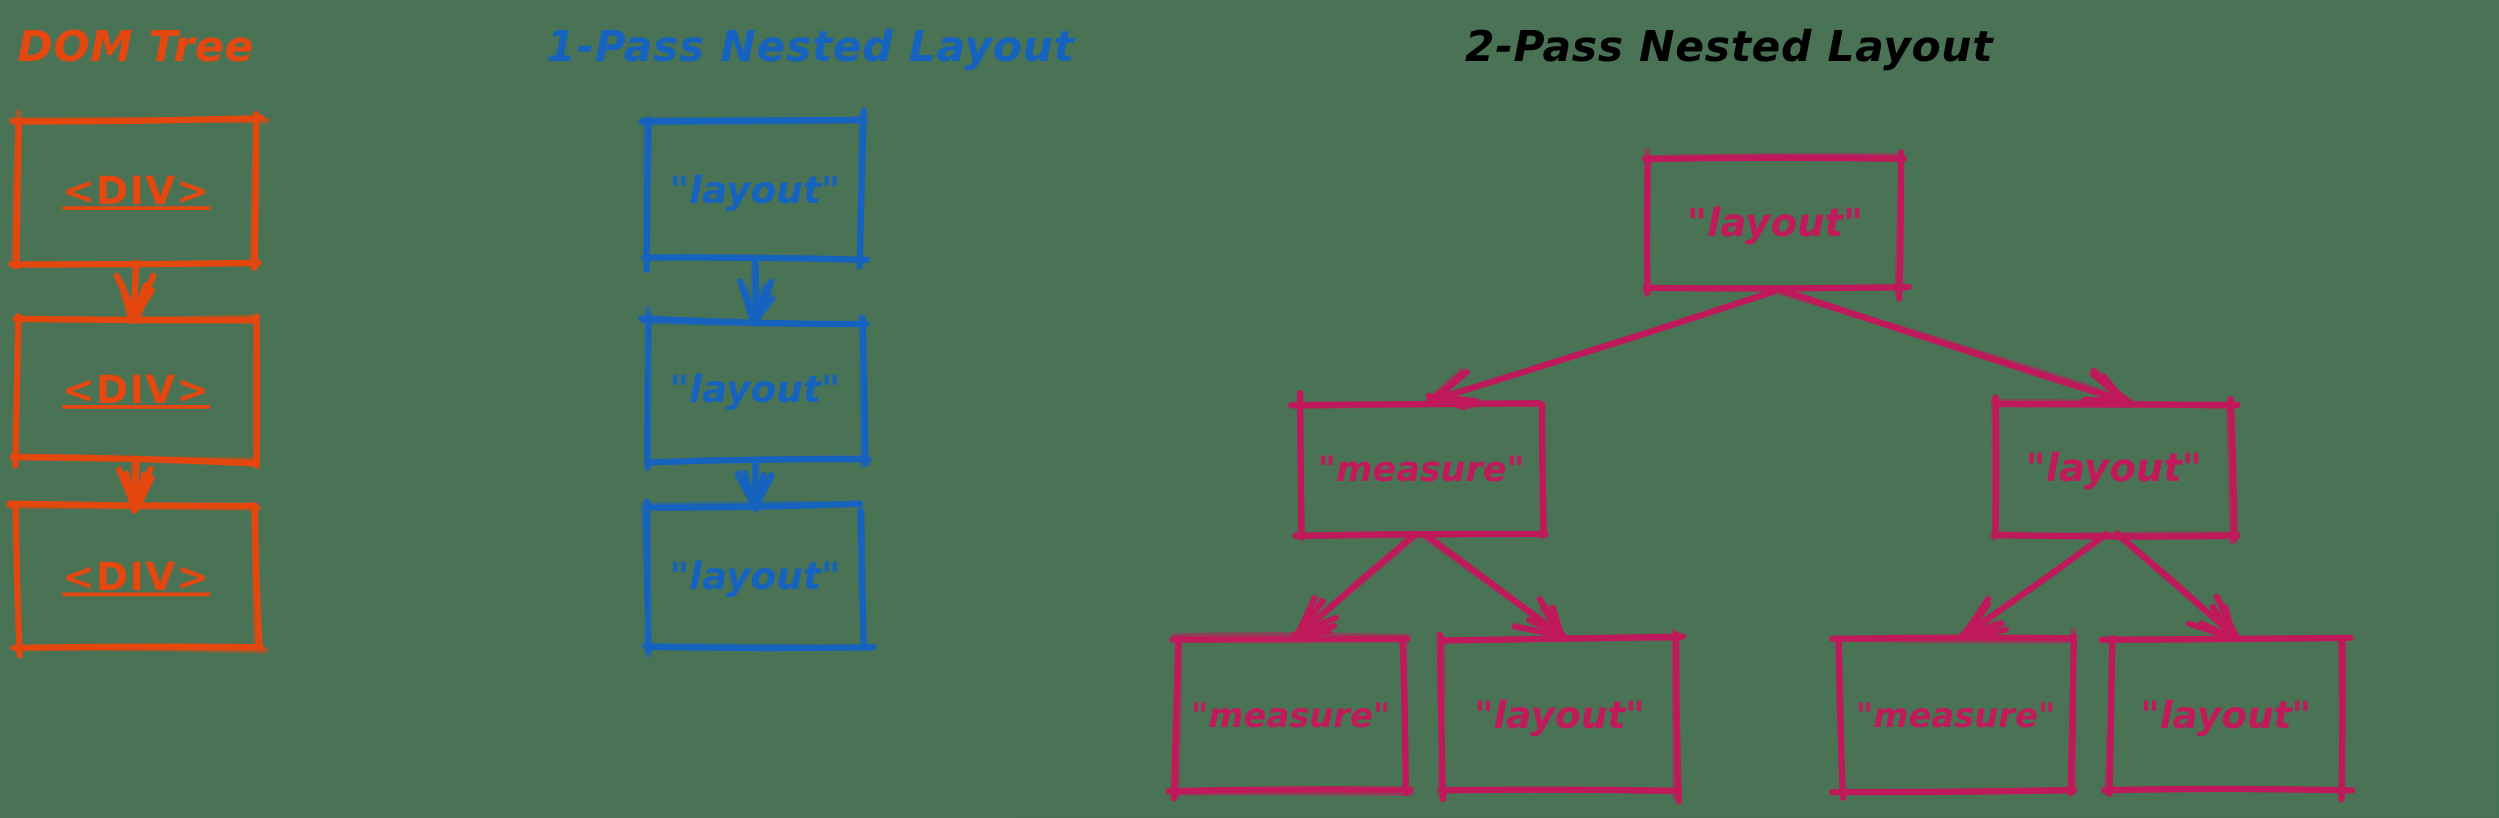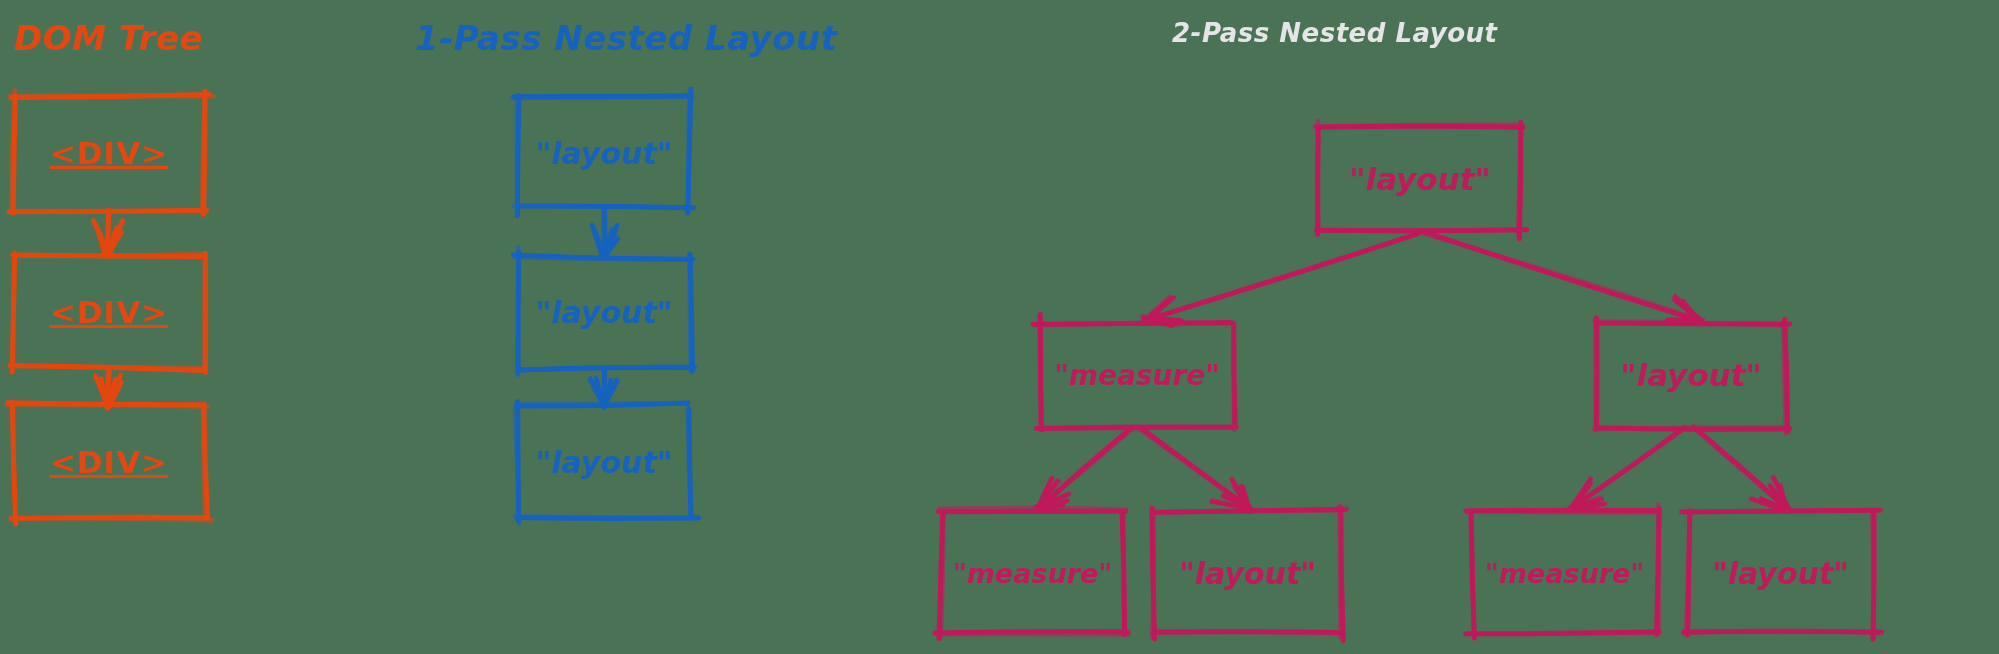--- a/index.html
+++ b/index.html
@@ -325,25 +325,25 @@
           <path d="M 1687.7401379747407 634.9890136221549 Q 1688.7848815880075 572.8145287780613 1689.8393195980238 510.6402198207311" stroke="#C01A5B" stroke-width="5" fill="none" stroke-linecap="round" stroke-linejoin="round" opacity="1"></path>
           <path d="M 1685.7391046007413 634.4106529909318 Q 1688.629482238336 573.2914759918801 1690.0998157610459 512.1465349386766" stroke="#C01A5B" stroke-width="4.5" fill="none" stroke-linecap="round" stroke-linejoin="round" opacity="0.55"></path>
         </g>
       </g>
     </svg>
   <div id="text-layer">
       <div class="hdr" style="left: 14px; top: 18px; color: rgb(228, 71, 15); font-size: 34px;">DOM Tree</div>
       <div class="node-label tag-label" style="left: 109px; top: 153px; color: rgb(228, 71, 15); font-size: 31px;">&lt;DIV&gt;</div>
       <div class="node-label tag-label" style="left: 109px; top: 312px; color: rgb(228, 71, 15); font-size: 31px;">&lt;DIV&gt;</div>
       <div class="node-label tag-label" style="left: 109px; top: 462px; color: rgb(228, 71, 15); font-size: 31px;">&lt;DIV&gt;</div>
-      <div class="hdr" style="left: 415px; top: 18px; color: rgb(22, 99, 191); font-size: 34px;">1-Pass Nested Layout</div>
+      <div class="hdr" style="left: 437px; top: 18px; color: rgb(22, 99, 191); font-size: 34px;">1-Pass Nested Layout</div>
       <div class="node-label" style="left: 604px; top: 153px; color: rgb(22, 99, 191); font-size: 30px;">"layout"</div>
       <div class="node-label" style="left: 604px; top: 312px; color: rgb(22, 99, 191); font-size: 30px;">"layout"</div>
       <div class="node-label" style="left: 604px; top: 462px; color: rgb(22, 99, 191); font-size: 30px;">"layout"</div>
-      <div class="hdr" style="left: 1172px; top: 18px; color: #e5e5e5; font-size: 26px;">2-Pass Nested Layout</div>
+      <div class="hdr" style="left: 1172px; top: 18px; color: #000000; font-size: 34px;">2-Pass Nested Layout</div>
       <div class="node-label" style="left: 1420px; top: 179px; color: rgb(192, 26, 91); font-size: 31px;">"layout"</div>
       <div class="node-label" style="left: 1137px; top: 375px; color: rgb(192, 26, 91); font-size: 28px;">"measure"</div>
       <div class="node-label" style="left: 1691px; top: 375px; color: rgb(192, 26, 91); font-size: 31px;">"layout"</div>
       <div class="node-label" style="left: 1032.5px; top: 573px; color: rgb(192, 26, 91); font-size: 27px;">"measure"</div>
       <div class="node-label" style="left: 1247.5px; top: 573px; color: rgb(192, 26, 91); font-size: 30px;">"layout"</div>
       <div class="node-label" style="left: 1564.5px; top: 573px; color: rgb(192, 26, 91); font-size: 27px;">"measure"</div>
       <div class="node-label" style="left: 1780.5px; top: 573px; color: rgb(192, 26, 91); font-size: 30px;">"layout"</div>
     </div>
 </div>
 

